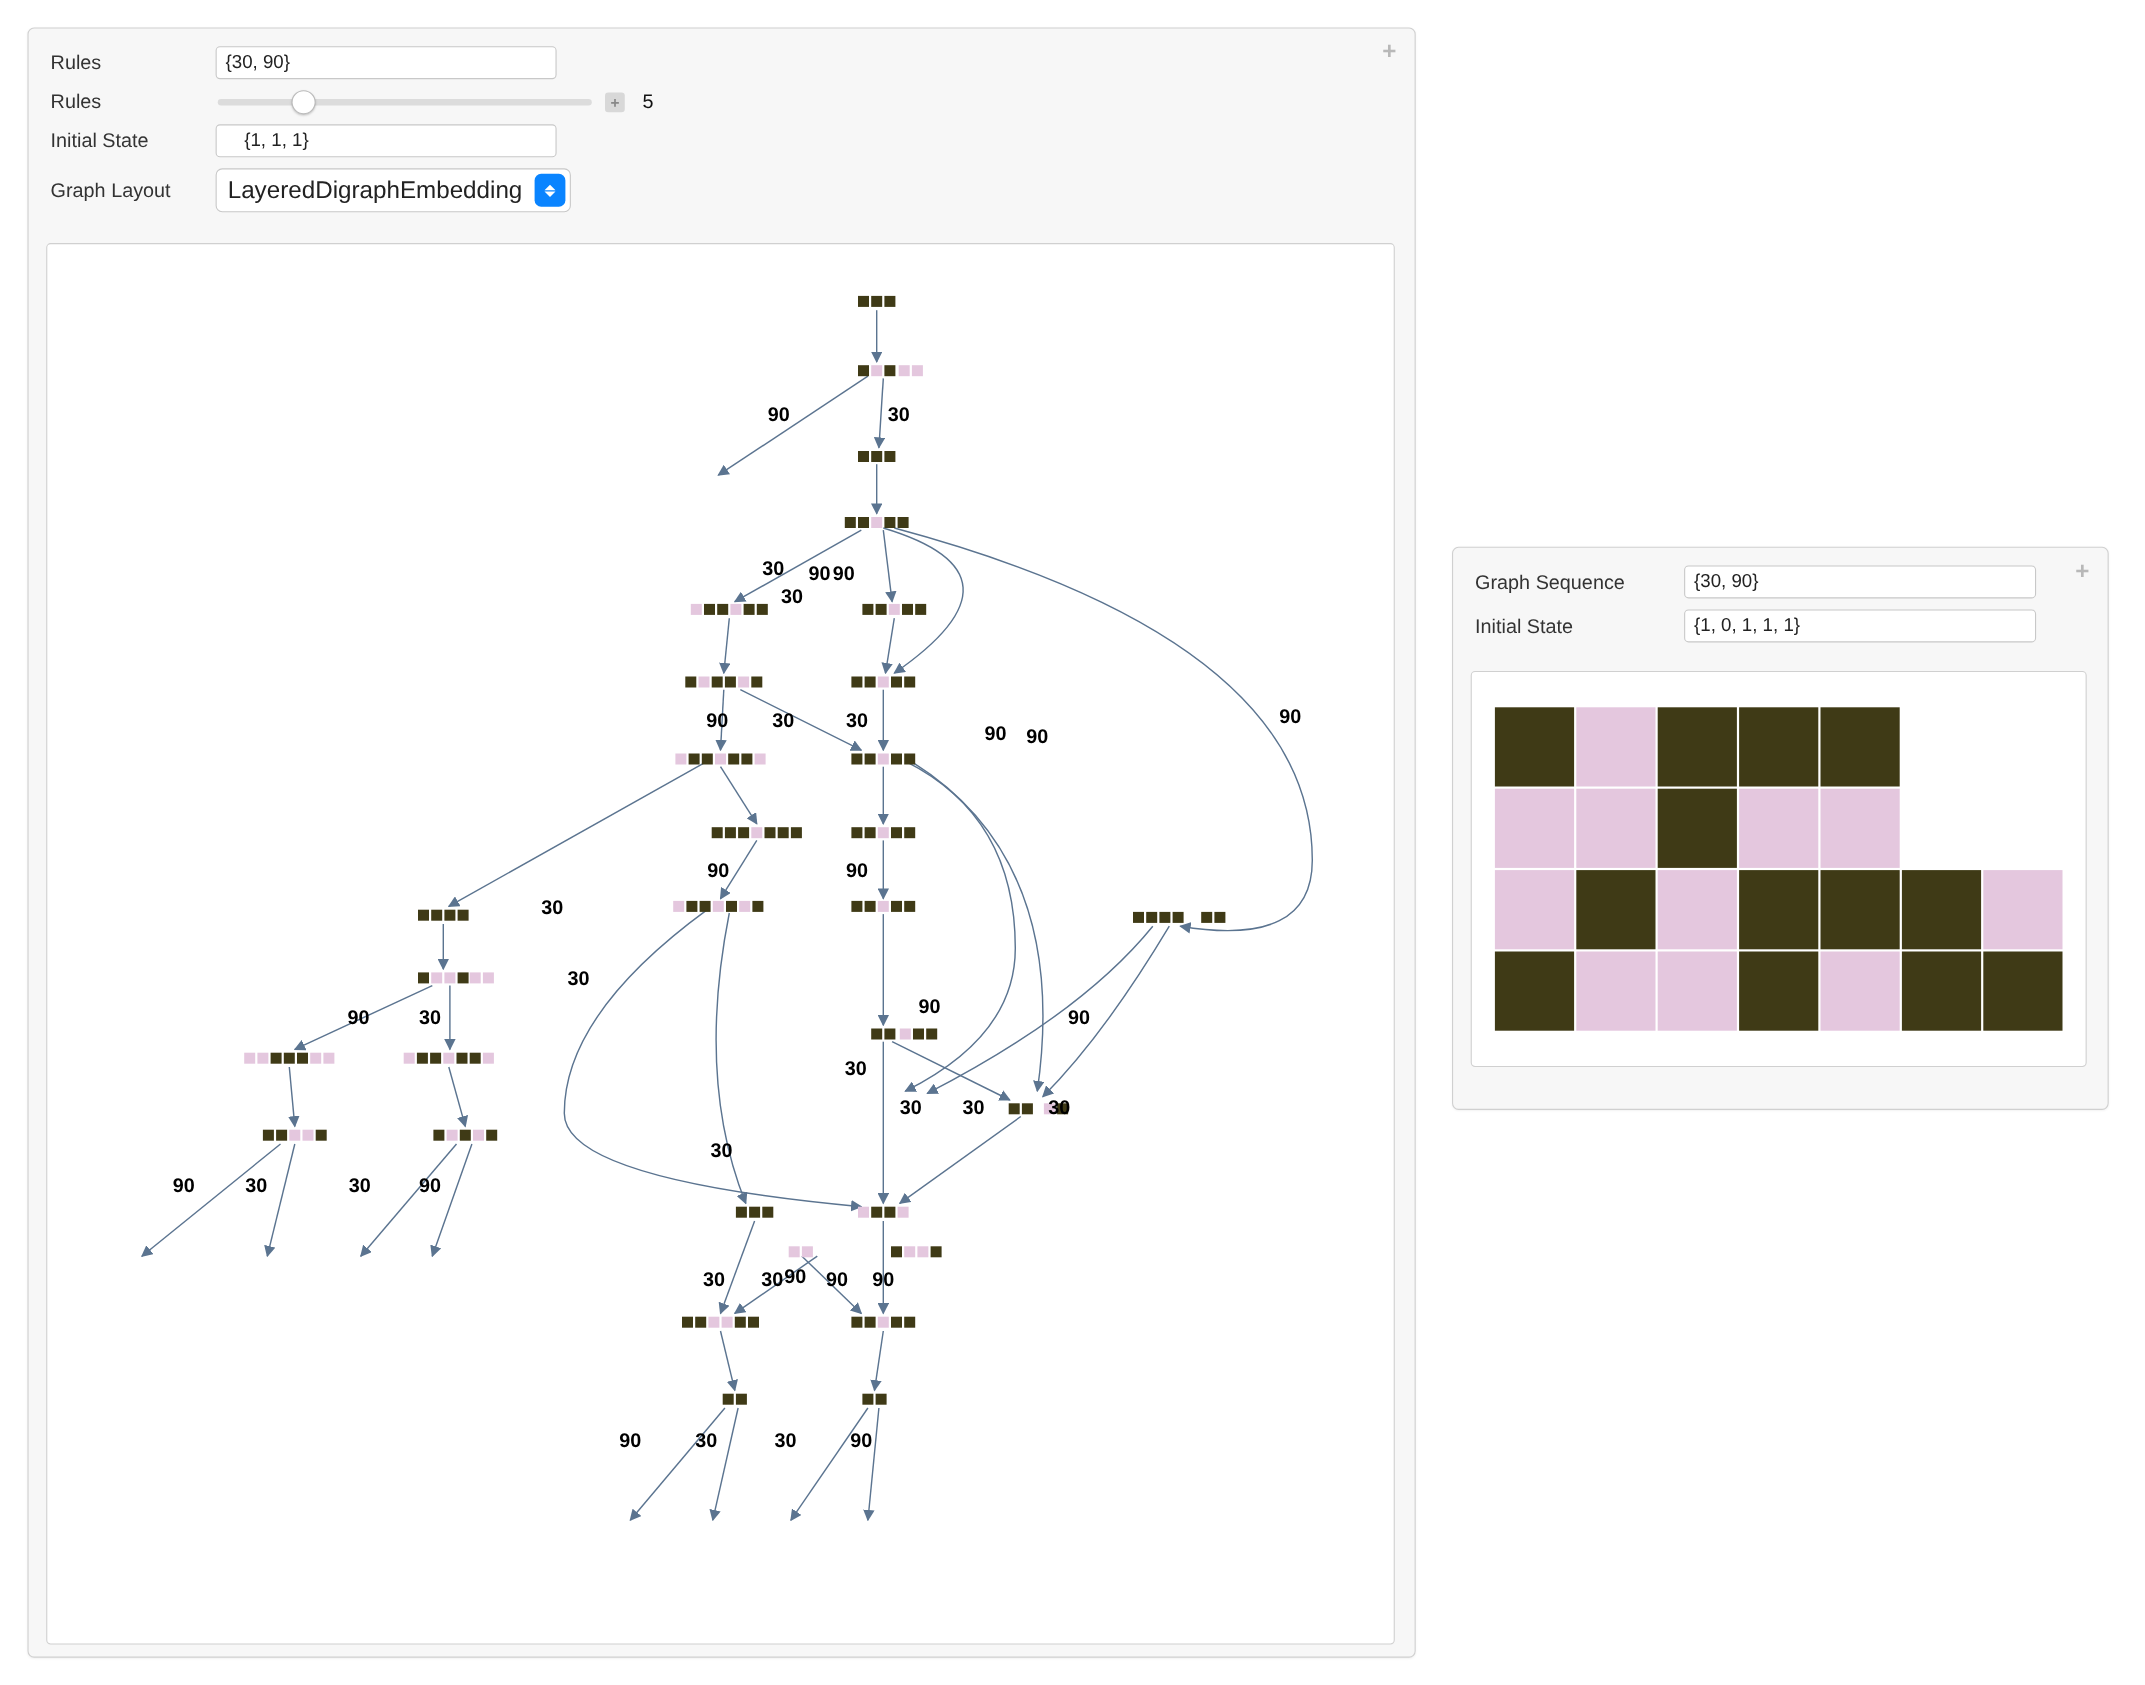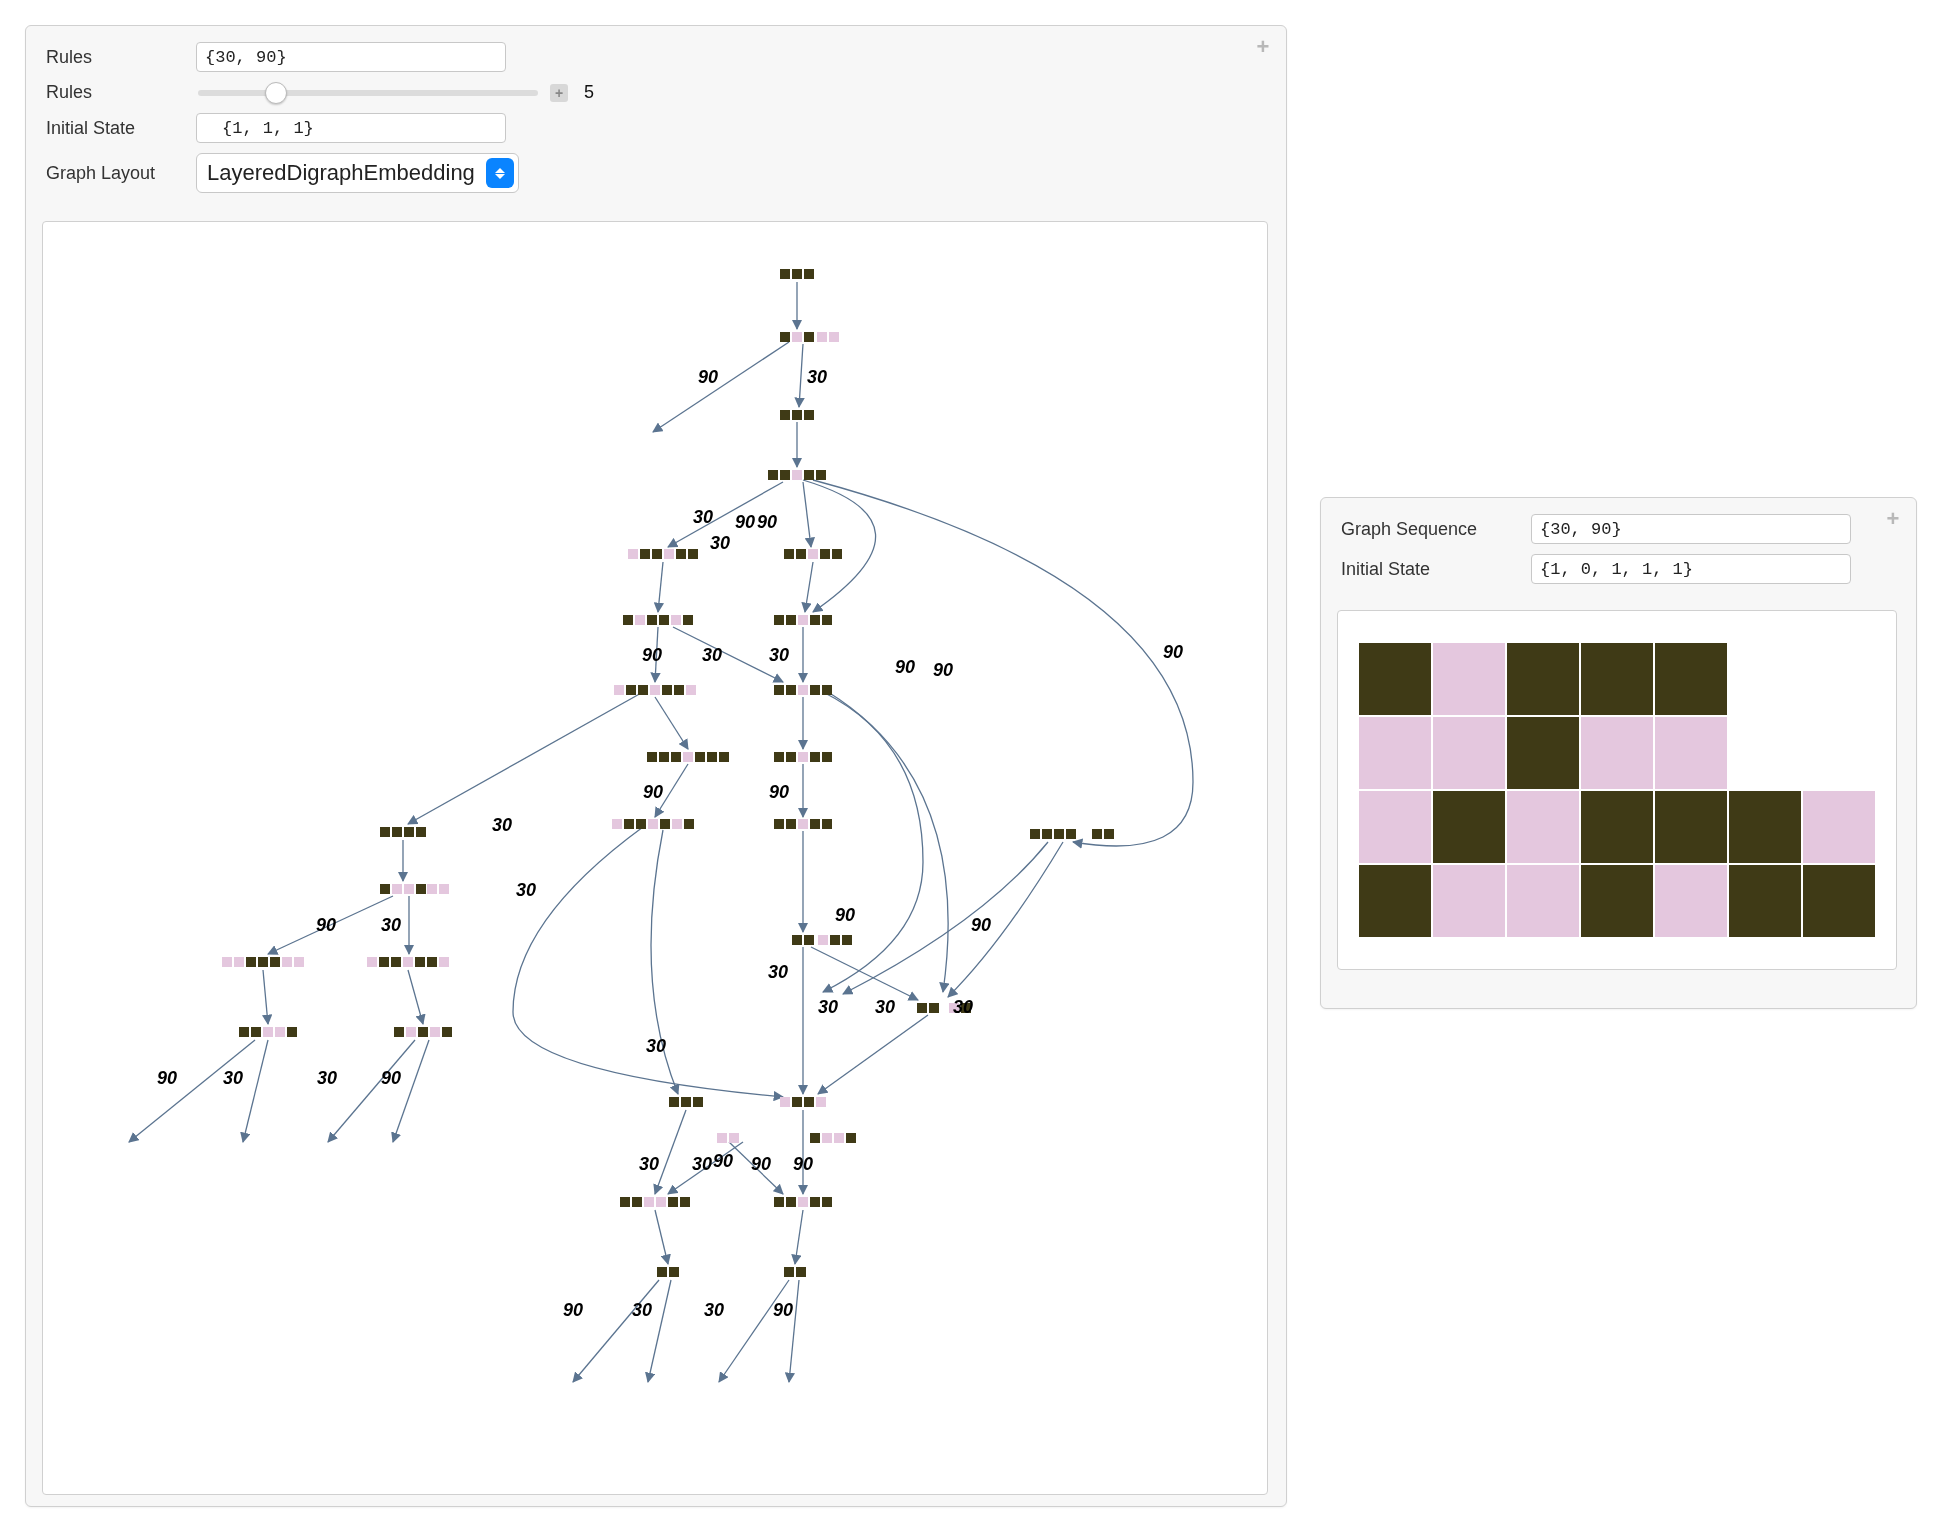--- a/index.html
+++ b/index.html
@@ -65,21 +65,20 @@
   #panel-right .row .lbl { width: 180px; }
   .txt {
     background: #fff;
     border: 1px solid #c8c8c8;
     border-radius: 4px;
     height: 30px;
     padding: 0 8px;
     font-size: 17px;
     color: #222;
     box-sizing: border-box;
-    font-family: Liberation Mono, monospace;
   }
   .slider-wrap {
     display: flex;
     align-items: center;
     gap: 10px;
   }
   input[type=range] {
     -webkit-appearance: none;
     width: 340px;
     height: 6px;
@@ -152,21 +151,20 @@
     border-right: 5px solid transparent;
   }
   .select-btn .caret.up { border-bottom: 5px solid #fff; }
   .select-btn .caret.down { border-top: 5px solid #fff; }
 
   .canvas {
     background: #fff;
     border: 1px solid #d0d0d0;
     border-radius: 4px;
     margin: 8px 16px 16px 16px;
-    font-style: italic;
   }
   #canvas-left {
     width: 1224px;
     height: 1272px;
     position: relative;
   }
   #canvas-right {
     margin: 6px 16px 16px 16px;
     width: 560px;
     height: 360px;

